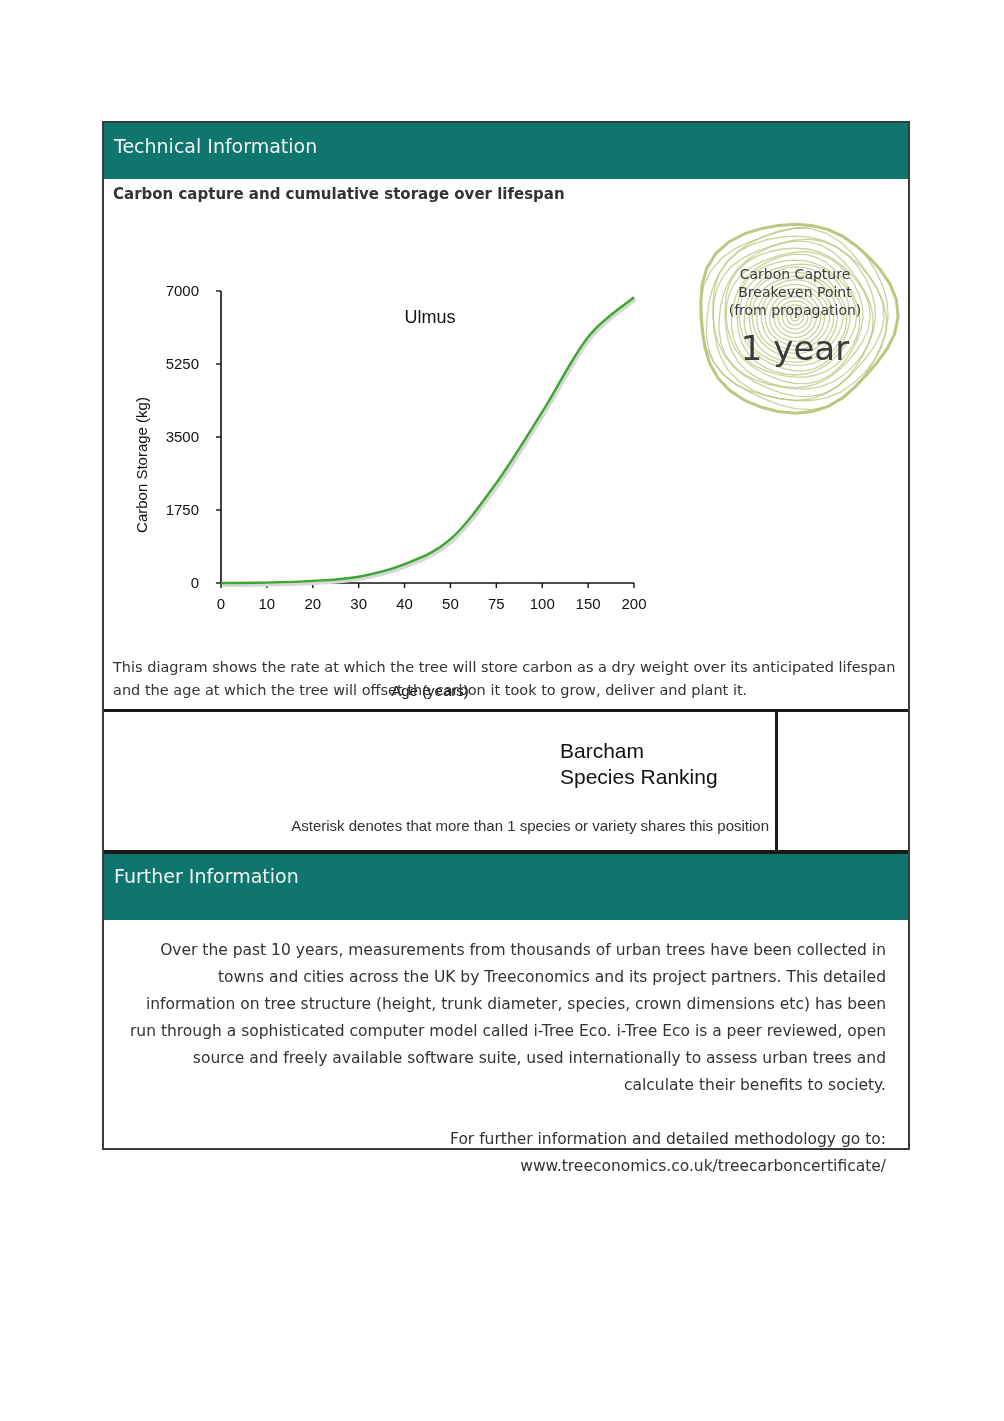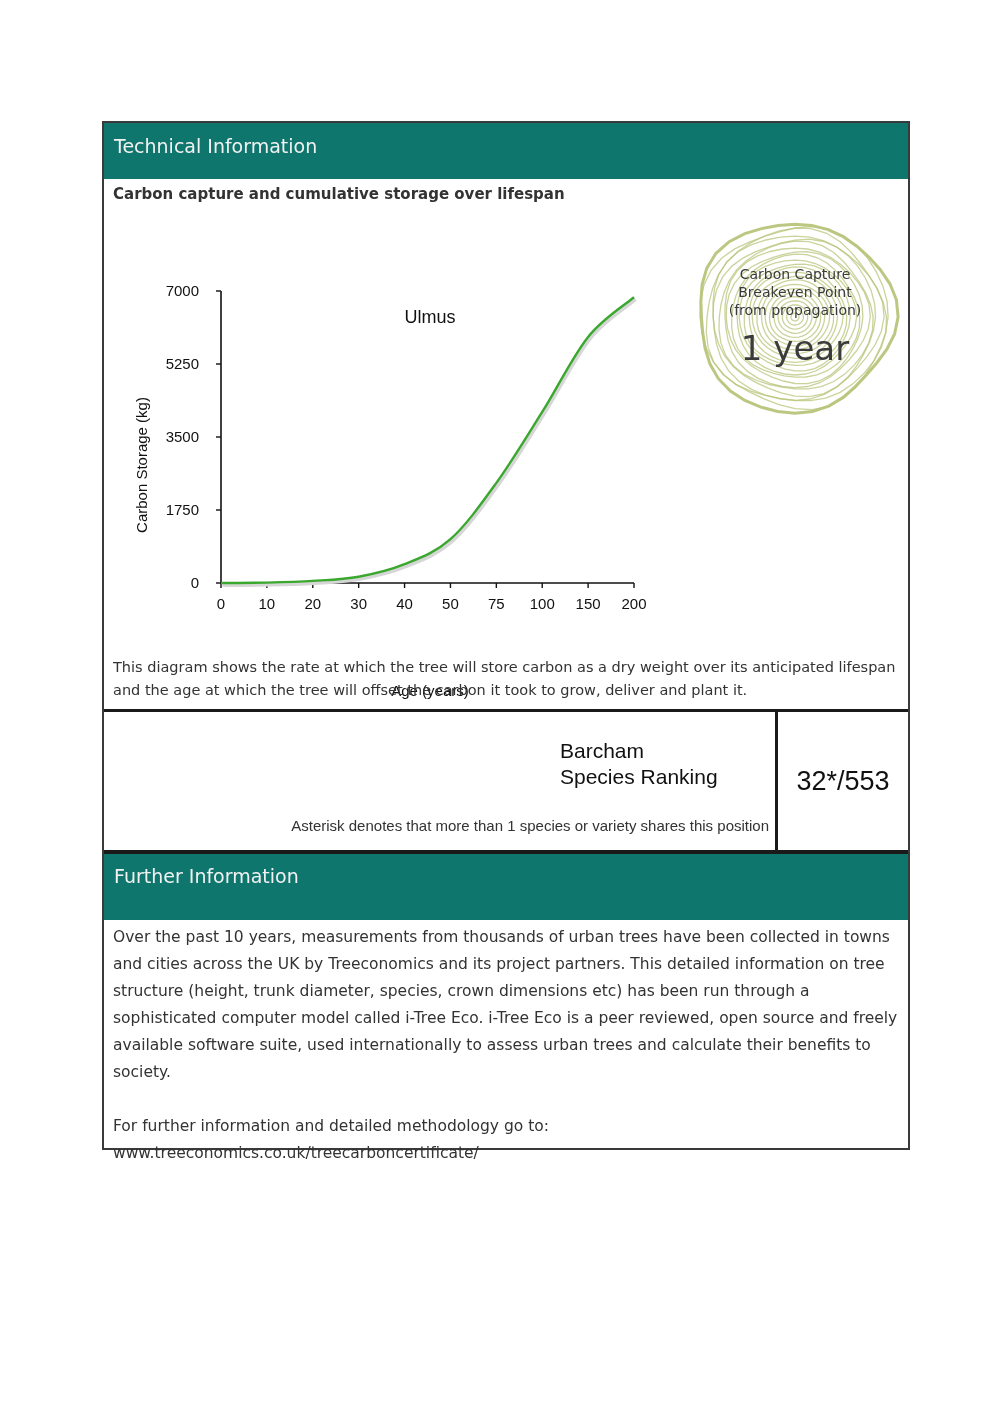--- a/index.html
+++ b/index.html
@@ -15,21 +15,21 @@
   .badge { position: absolute; left: 584px; top: 33px; width: 214px; height: 210px; }
   .badge-text { position: absolute; left: 584px; top: 86px; width: 214px; text-align: center; color: #3b3b3b; }
   .badge-label { font-size: 14px; line-height: 18px; }
   .badge-value { font-size: 34px; line-height: 46px; margin-top: 6px; }
   .rank-row { position: relative; height: 138px; }
   .rank-left { position: absolute; left: 0; top: 0; width: 671px; height: 140px; border-right: 3px solid #1a1a1a; }
   .rank-title { position: absolute; left: 456px; top: 26px; font-family: "Liberation Sans", sans-serif; font-size: 21px; line-height: 26px; color: #111; }
   .rank-note { position: absolute; right: 6px; top: 105px; font-family: "Liberation Sans", sans-serif; font-size: 15px; color: #333; white-space: nowrap; }
   .rank-value { position: absolute; left: 674px; top: 0; width: 130px; height: 138px; line-height: 138px; text-align: center; font-family: "Liberation Sans", sans-serif; font-size: 27px; color: #111; }
   .further-body { padding: 4px 9px 20px 9px; font-size: 15.5px; line-height: 27px; color: #333; height: 228px; box-sizing: border-box; }
-  .further-body p { margin: 0; }
+  .further-body p { margin: 13px; text-align: right; }
   .further-body p + p { margin-top: 27px; }
   .ax-text { font-family: "Liberation Sans", sans-serif; fill: #111; }
 </style>
 </head>
 <body>
 
 <div class="panel">
   <div class="section-header hdr-tech">Technical Information</div>
 
   <div class="tech-body">
@@ -119,21 +119,20 @@
   </div>
 
   <div class="rank-row">
     <div class="rank-left">
       <div class="rank-title">
         <div>Barcham</div>
         <div>Species Ranking</div>
       </div>
       <div class="rank-note">Asterisk denotes that more than 1 species or variety shares this position</div>
     </div>
-    <div class="rank-value">32*/553</div>
   </div>
 
   <div class="section-header hdr-further">Further Information</div>
   <div class="further-body">
     <p>Over the past 10 years, measurements from thousands of urban trees have been collected in towns and cities across the UK by Treeconomics and its project partners. This detailed information on tree structure (height, trunk diameter, species, crown dimensions etc) has been run through a sophisticated computer model called i-Tree Eco. i-Tree Eco is a peer reviewed, open source and freely available software suite, used internationally to assess urban trees and calculate their benefits to society.</p>
     <p>For further information and detailed methodology go to: www.treeconomics.co.uk/treecarboncertificate/</p>
   </div>
 </div>
 
 </body></html>

